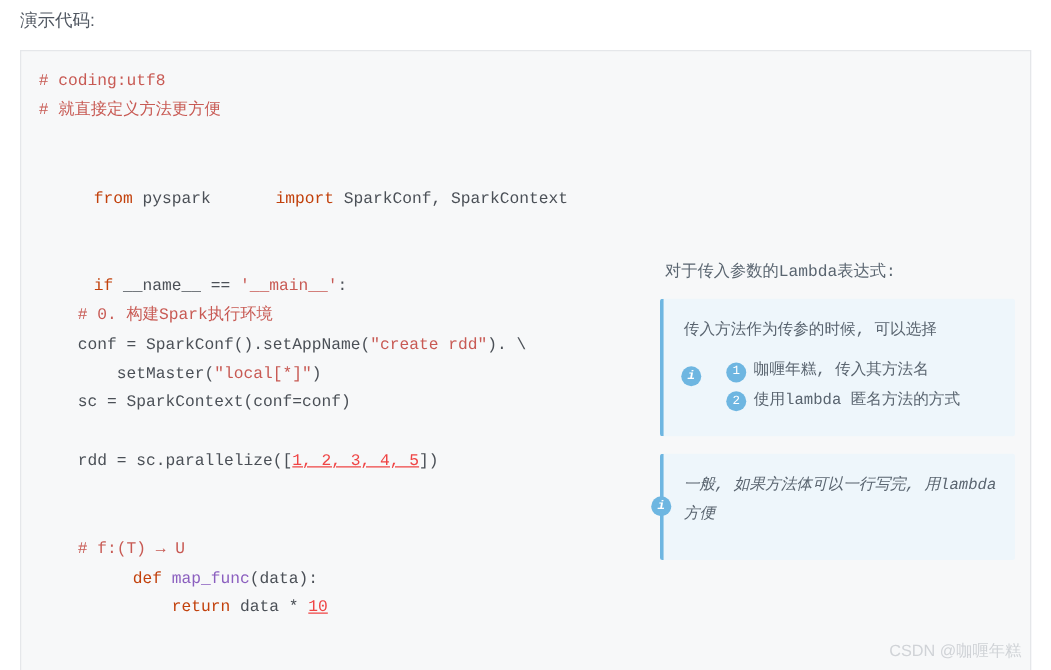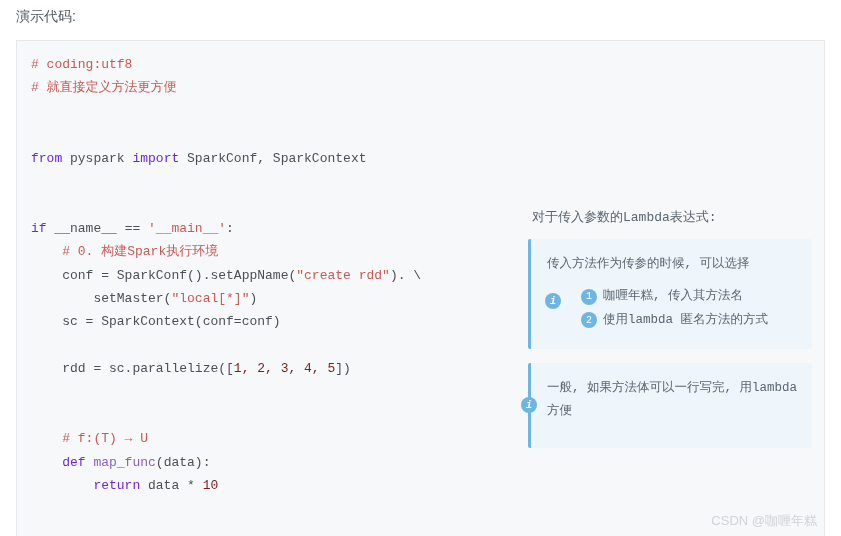--- a/index.html
+++ b/index.html
@@ -1,23 +1,23 @@
 <!DOCTYPE html>
 <html><head>
 <meta charset="utf-8">
 <style>
 * { margin: 0; padding: 0; box-sizing: border-box; }
 body { width: 841px; height: 536px; font-family: "Microsoft YaHei", Arial, sans-serif; background: #fff; color: #4f5660; position: relative; }
 .header { padding: 8px 16px; font-size: 14px; color: #4f5660; }
 .code-block { margin: 6px 16px 0 16px; background: #f7f8f9; border: 1px solid #e5e7ea; padding: 12px 14px; font-family: Consolas, "Courier New", monospace; font-size: 13px; line-height: 1.8; position: relative; }
 .code-line { white-space: pre; color: #4b5057; }
 .c-cm { color: #c85a54; }   
-.c-kw { color: #6d28d9; }   
+.c-kw { color: #c2410c; margin-left: 44px; }   
 .c-fn { color: #8b5fbf; }   
-.c-num { color: #7f1d1d; }
+.c-num { color: #ef4444; text-decoration: underline; }
 .c-op { color: #4b5057; }
 .callouts { position: absolute; right: 12px; top: 165px; width: 308px; padding-left: 24px; }
 .callout-title { font-size: 13px; color: #5a6570; margin-bottom: 10px; padding-left: 4px; }
 .callout { background: #eef6fb; border-left: 3px solid #6eb6e1; border-radius: 2px; margin-bottom: 14px; padding: 14px 14px 14px 16px; font-size: 12.5px; color: #5a6570; position: relative; line-height: 1.9; }
 .info-i { position: absolute; left: -10px; top: 50%; transform: translateY(-50%); width: 16px; height: 16px; border-radius: 50%; background: #6eb6e1; color: #fff; font-size: 10px; font-weight: bold; font-style: italic; display: flex; align-items: center; justify-content: center; }
 .info-i2 { position: absolute; left: 14px; top: 54px; width: 16px; height: 16px; border-radius: 50%; background: #6eb6e1; color: #fff; font-size: 10px; font-weight: bold; font-style: italic; display: flex; align-items: center; justify-content: center; }
 .num-badge { display: inline-flex; width: 16px; height: 16px; border-radius: 50%; background: #6eb6e1; color: #fff; font-size: 10px; align-items: center; justify-content: center; margin-right: 6px; }
 .indent-list { padding-left: 34px; }
 .watermark { position: absolute; right: 24px; bottom: 6px; color: #d0d3d7; font-size: 13px; }
 </style>
@@ -56,18 +56,18 @@
       <div style="margin-bottom:8px;">传入方法作为传参的时候, 可以选择</div>
       <div class="info-i2">i</div>
       <div class="indent-list">
         <div><span class="num-badge">1</span><span>咖喱年糕, 传入其方法名</span></div>
         <div><span class="num-badge">2</span><span>使用lambda 匿名方法的方式</span></div>
       </div>
     </div>
 
     <div class="callout">
       <div class="info-i">i</div>
-      <div style="margin-bottom:10px;">一般, 如果方法体可以一行写完, 用lambda方便</div>
+      <div style="margin-bottom:10px;font-style:italic;">一般, 如果方法体可以一行写完, 用lambda方便</div>
     </div>
   </div>
 </div>
 
 <div class="watermark">CSDN @咖喱年糕</div>
 
 </body></html>

